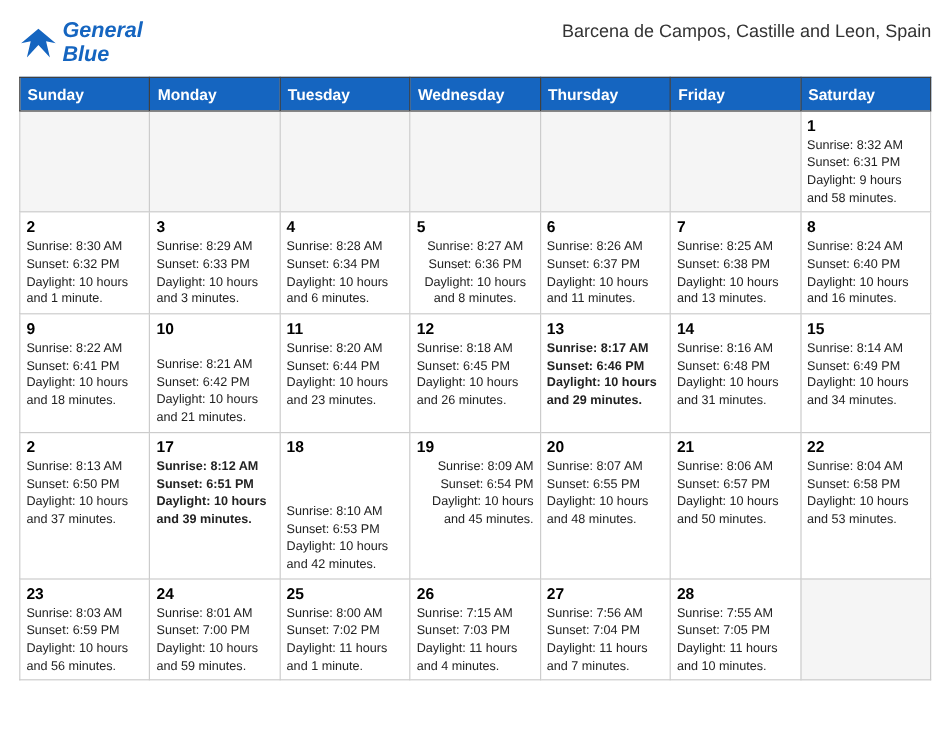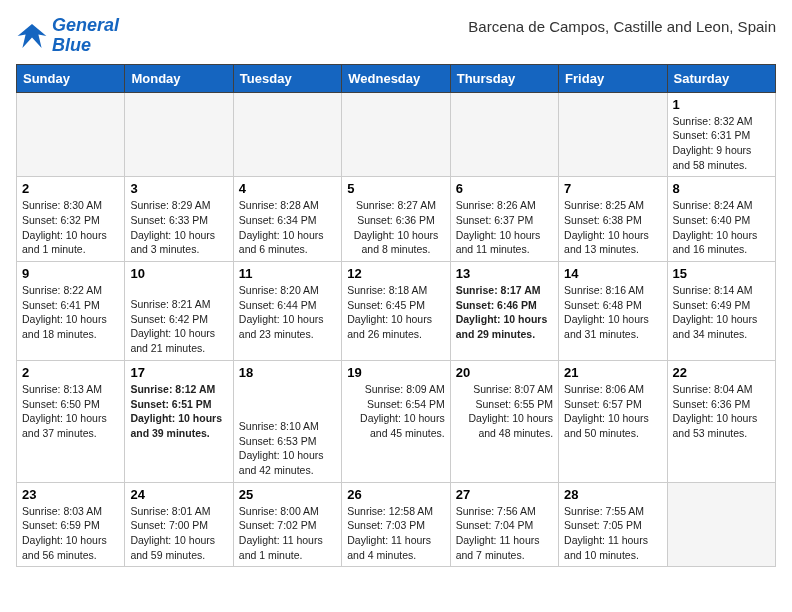--- a/index.html
+++ b/index.html
@@ -258,36 +258,36 @@
         </td>
         <td>
           <span class="day-number">19</span>
           <div class="day-info" style="white-space: pre-line; text-align: right;">Sunrise: 8:09 AM
 Sunset: 6:54 PM
 Daylight: 10 hours
 and 45 minutes.</div>
         </td>
         <td>
           <span class="day-number">20</span>
-          <div class="day-info" style="white-space: pre-line; text-align: right;">Sunrise: 8:07 AM
+          <div class="day-info" style="white-space: pre-line;">Sunrise: 8:07 AM
 Sunset: 6:55 PM
 Daylight: 10 hours
 and 48 minutes.</div>
         </td>
         <td>
           <span class="day-number">21</span>
           <div class="day-info" style="white-space: pre-line;">Sunrise: 8:06 AM
 Sunset: 6:57 PM
 Daylight: 10 hours
 and 50 minutes.</div>
         </td>
         <td>
           <span class="day-number">22</span>
           <div class="day-info" style="white-space: pre-line;">Sunrise: 8:04 AM
-Sunset: 6:36 PM
+Sunset: 6:58 PM
 Daylight: 10 hours
 and 53 minutes.</div>
         </td>
       </tr>
       <tr>
         <td>
           <span class="day-number">23</span>
           <div class="day-info" style="white-space: pre-line;">Sunrise: 8:03 AM
 Sunset: 6:59 PM
 Daylight: 10 hours
@@ -302,21 +302,21 @@
         </td>
         <td>
           <span class="day-number">25</span>
           <div class="day-info" style="white-space: pre-line;">Sunrise: 8:00 AM
 Sunset: 7:02 PM
 Daylight: 11 hours
 and 1 minute.</div>
         </td>
         <td>
           <span class="day-number">26</span>
-          <div class="day-info" style="white-space: pre-line;">Sunrise: 12:58 AM
+          <div class="day-info" style="white-space: pre-line;">Sunrise: 7:15 AM
 Sunset: 7:03 PM
 Daylight: 11 hours
 and 4 minutes.</div>
         </td>
         <td>
           <span class="day-number">27</span>
           <div class="day-info" style="white-space: pre-line;">Sunrise: 7:56 AM
 Sunset: 7:04 PM
 Daylight: 11 hours
 and 7 minutes.</div>

